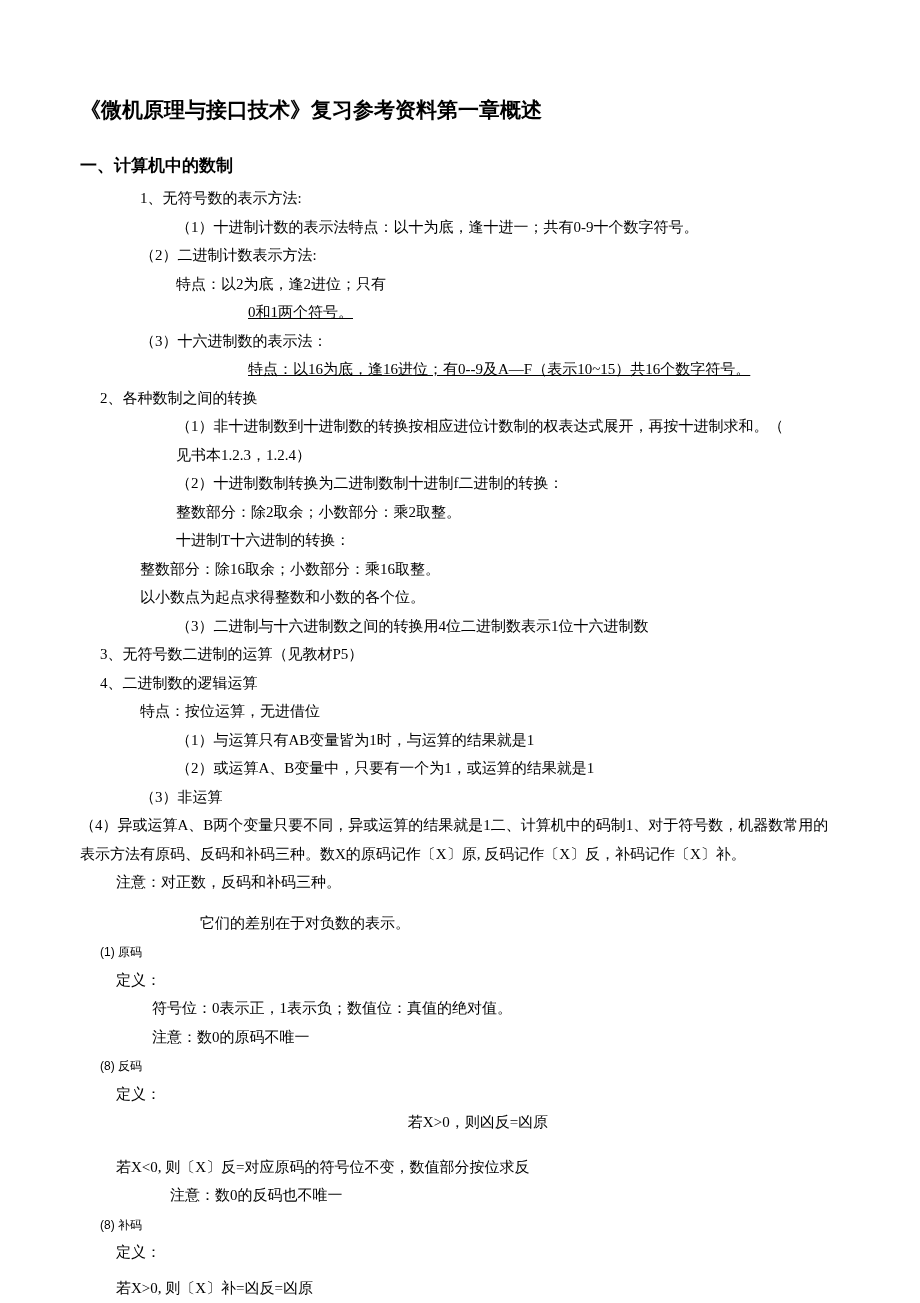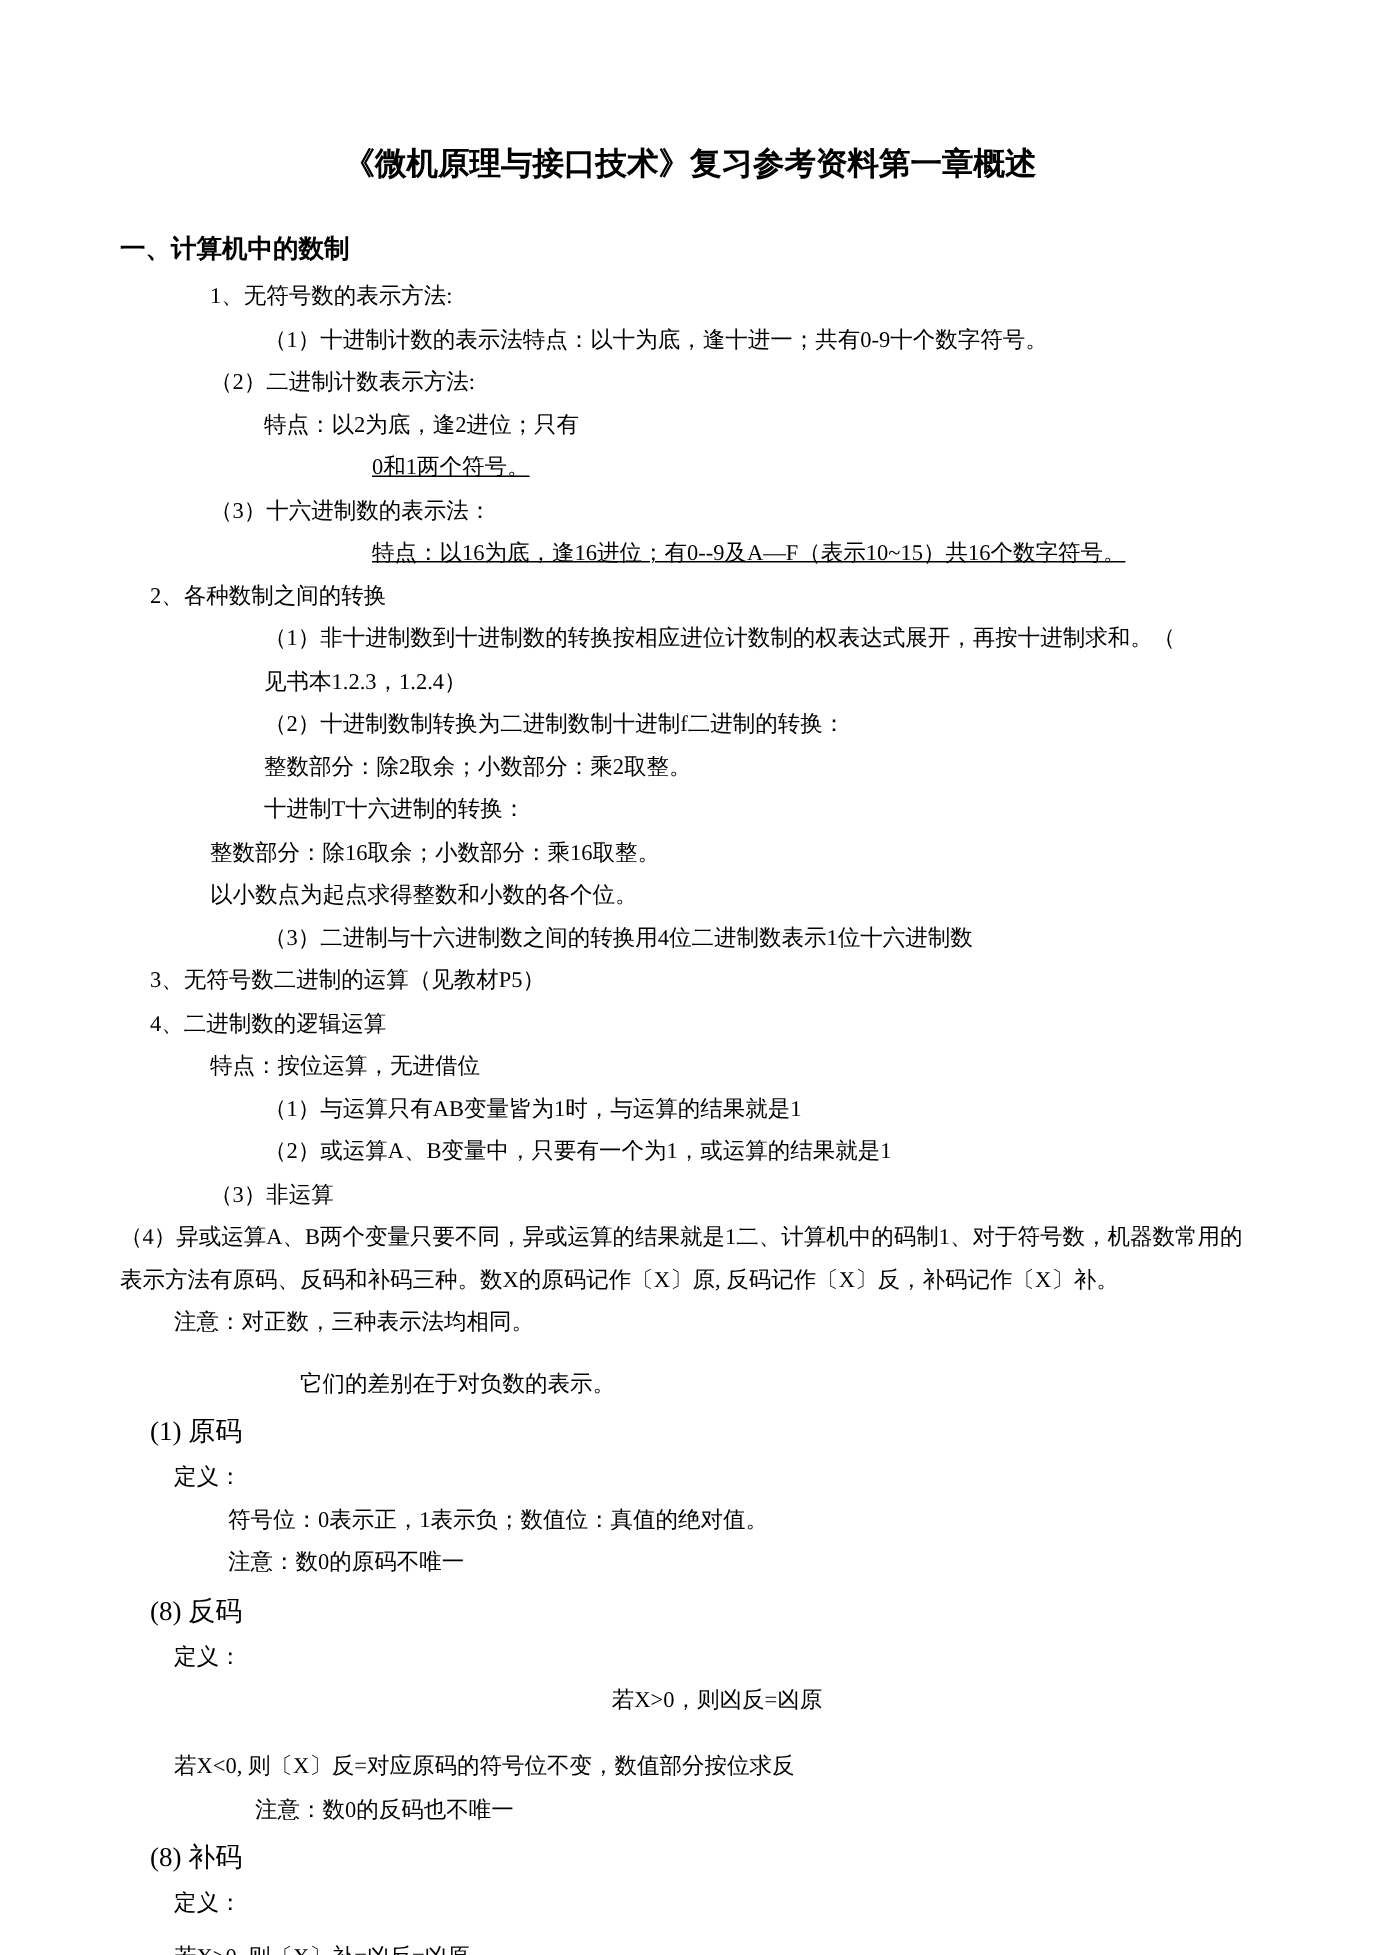--- a/index.html
+++ b/index.html
@@ -10,38 +10,37 @@
     background: #fff;
     margin: 0;
     padding: 90px 80px 60px 80px;
     width: 920px;
     box-sizing: border-box;
   }
   .title {
     font-family: "SimHei", "黑体", sans-serif;
     font-weight: bold;
     font-size: 21px;
-    text-align: center;
     margin-bottom: 16px;
   }
   .h1 {
     font-family: "SimHei", "黑体", sans-serif;
     font-weight: bold;
     font-size: 17px;
     margin-top: 20px;
     margin-bottom: 2px;
   }
   .indent1 { padding-left: 60px; }
   .indent2 { padding-left: 96px; }
   .indent4 { padding-left: 168px; text-decoration: underline; }
   .indent0 { padding-left: 20px; }
   .small-gap { margin-top: 8px; }
   .num-en {
-    font-family: Liberation Serif, serif;
-    font-size: 18px;
+    font-family: Liberation Sans, sans-serif;
+    font-size: 12px;
   }
   .line { margin: 0; }
 </style>
 </head>
 <body>
 
 <div class="title">《微机原理与接口技术》复习参考资料第一章概述</div>
 
 <div class="h1">一、计算机中的数制</div>
 
@@ -64,21 +63,21 @@
 <p class="line indent2">（3）二进制与十六进制数之间的转换用4位二进制数表示1位十六进制数</p>
 
 <p class="line indent0">3、无符号数二进制的运算（见教材P5）</p>
 <p class="line indent0">4、二进制数的逻辑运算</p>
 <p class="line indent1">特点：按位运算，无进借位</p>
 <p class="line indent2">（1）与运算只有AB变量皆为1时，与运算的结果就是1</p>
 <p class="line indent2">（2）或运算A、B变量中，只要有一个为1，或运算的结果就是1</p>
 <p class="line indent1">（3）非运算</p>
 <p class="line">（4）异或运算A、B两个变量只要不同，异或运算的结果就是1二、计算机中的码制1、对于符号数，机器数常用的表示方法有原码、反码和补码三种。数X的原码记作〔X〕原, 反码记作〔X〕反，补码记作〔X〕补。</p>
 
-<p class="line" style="padding-left:36px;">注意：对正数，三种表示法均相同。</p>
+<p class="line" style="padding-left:36px;">注意：对正数，反码和补码三种。</p>
 <p class="line" style="padding-left:120px;margin-top:12px;">它们的差别在于对负数的表示。</p>
 
 <p class="line small-gap" style="padding-left:20px;"><span class="num-en">(1)   原码</span></p>
 <p class="line small-gap" style="padding-left:36px;">定义：</p>
 <p class="line" style="padding-left:72px;">符号位：0表示正，1表示负；数值位：真值的绝对值。</p>
 <p class="line" style="padding-left:72px;">注意：数0的原码不唯一</p>
 
 <p class="line small-gap" style="padding-left:20px;"><span class="num-en">(8)   反码</span></p>
 <p class="line small-gap" style="padding-left:36px;">定义：</p>
 <p class="line small-gap" style="padding-left:36px;text-align:center;">若X&gt;0，则凶反=凶原</p>

